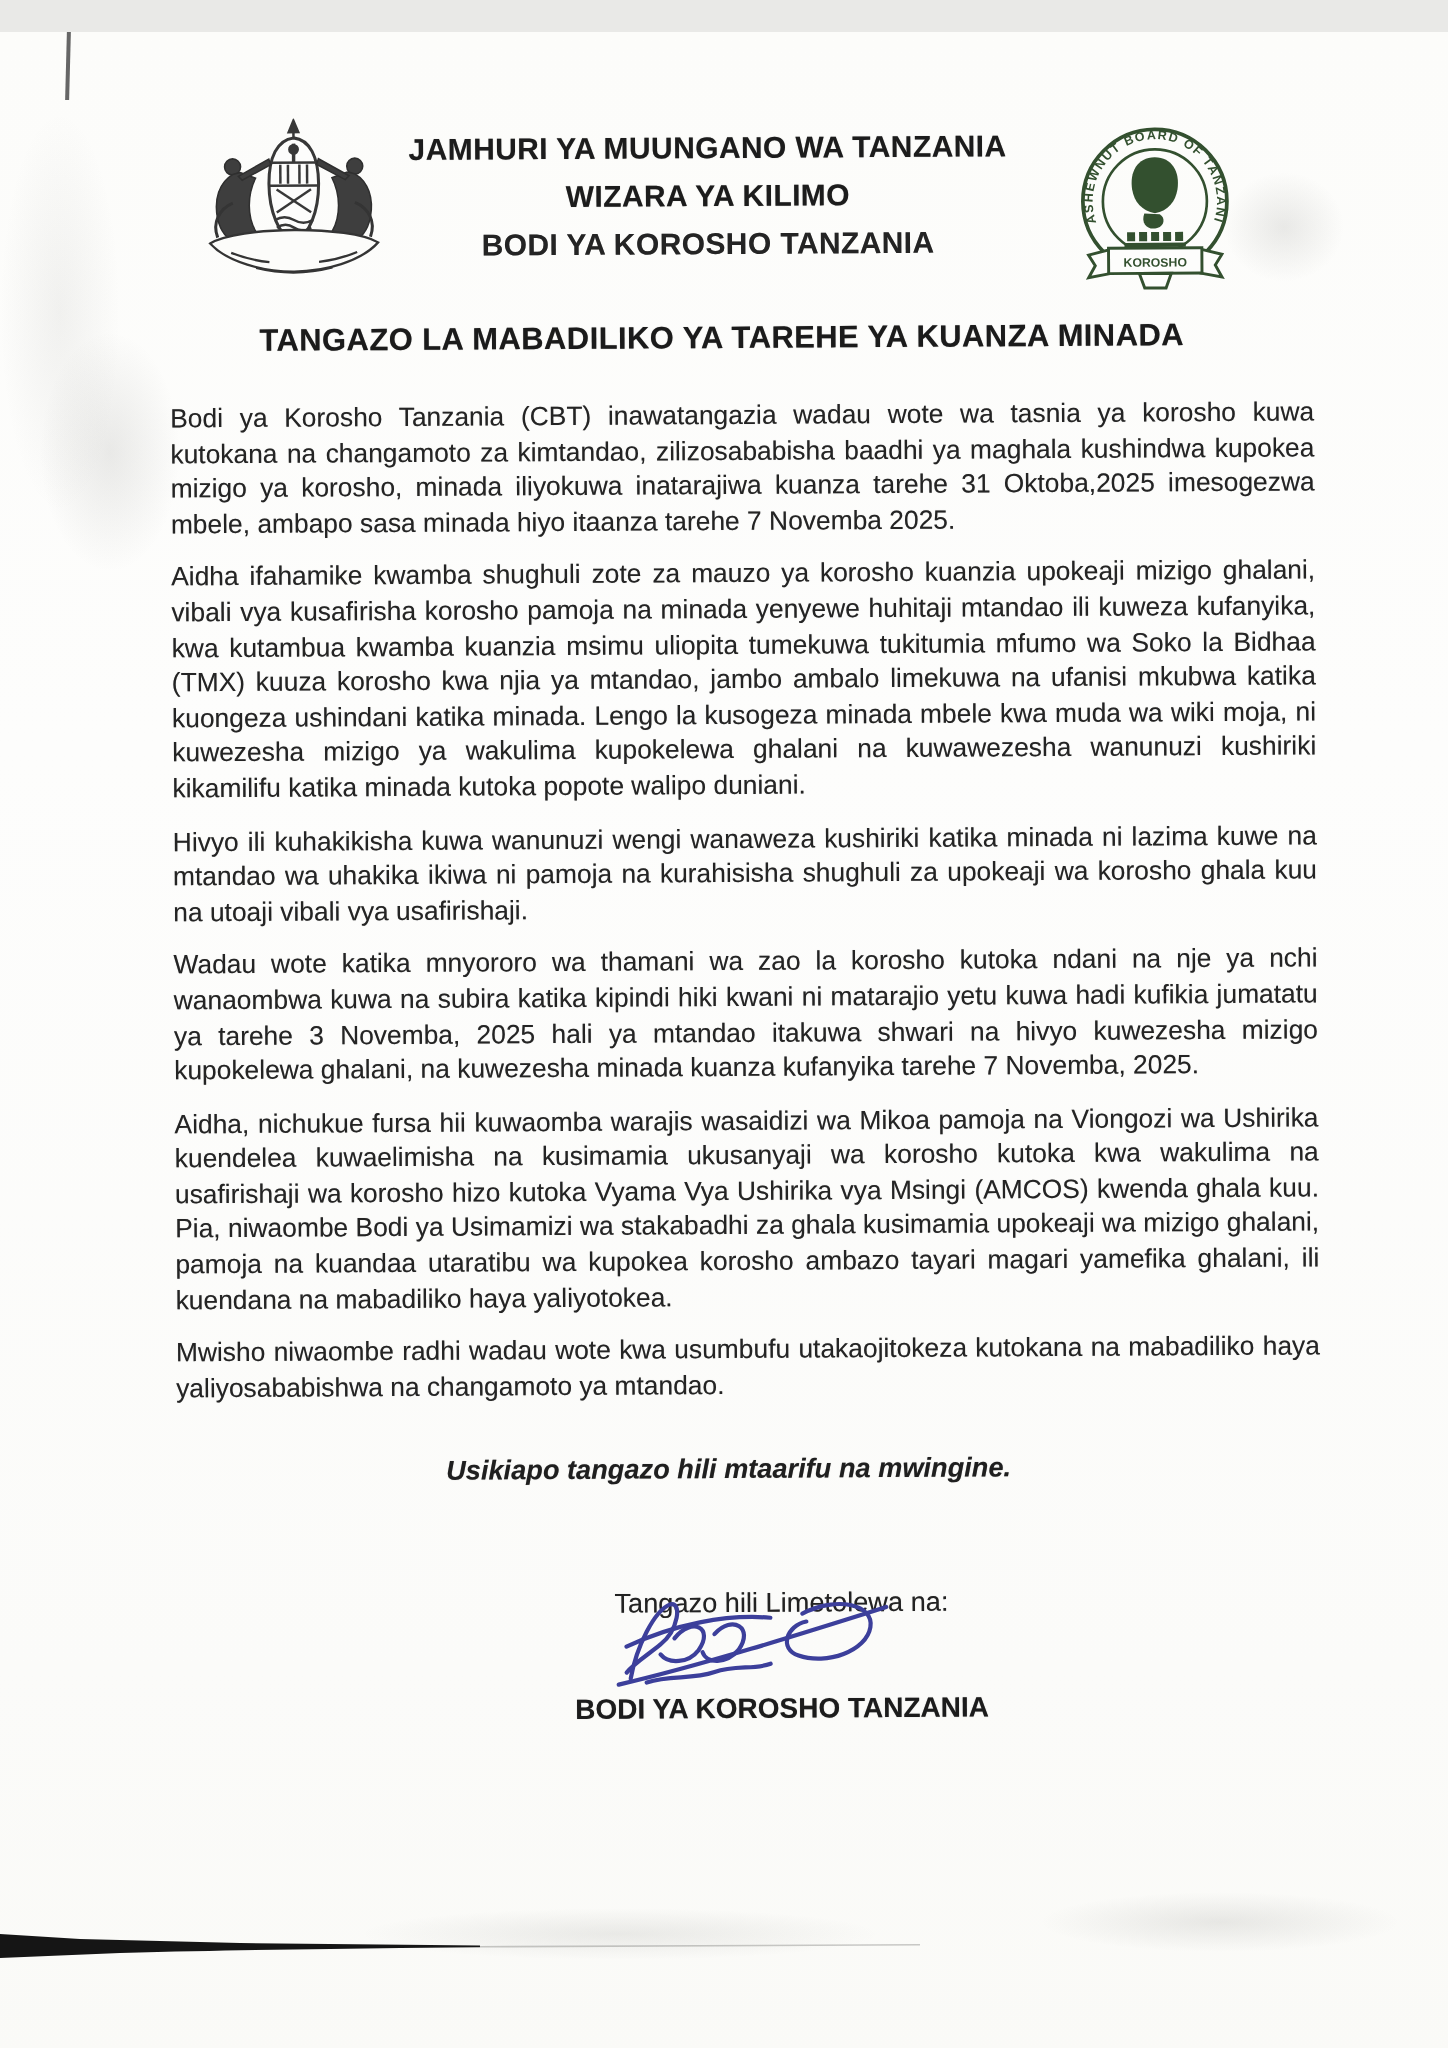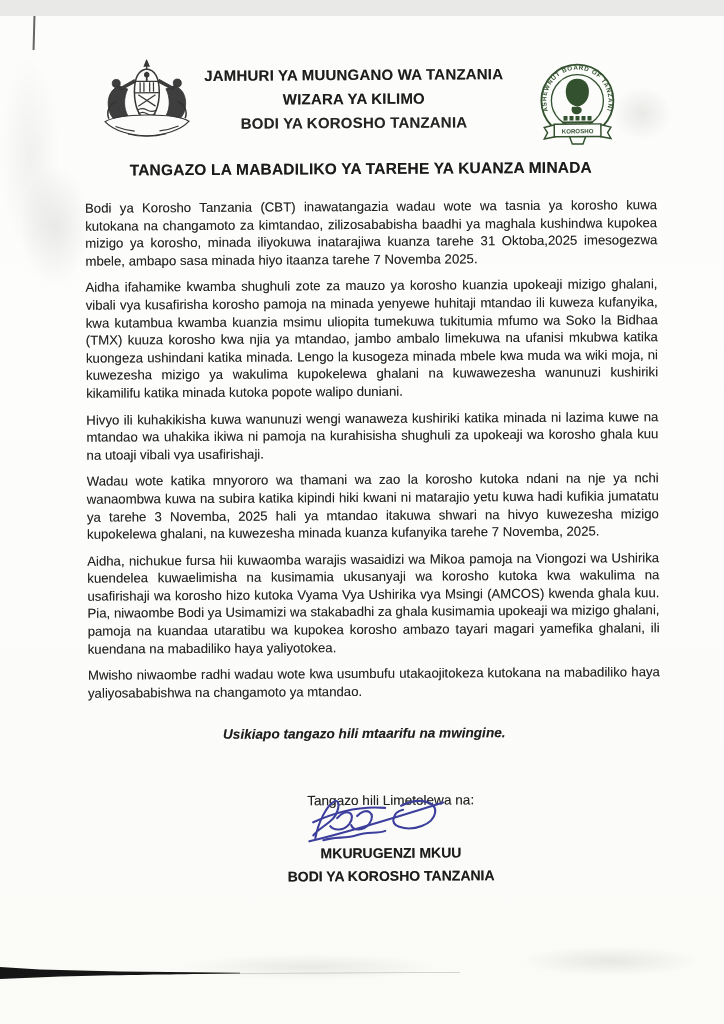--- a/index.html
+++ b/index.html
@@ -244,21 +244,20 @@
               <path d="M12,28 C36,17 62,12 84,14"></path>
               <path d="M36,24 C45,13 56,19 48,30 C43,36.5 33,37 29,32"></path>
               <path d="M56,22 C65,12 76,19 68,30 C62,37 52,37 50,31"></path>
               <path d="M100,12 C118,3 136,8 134,19 C132,31 112,38 98,33 C88,29.5 92,18 102,16"></path>
               <path d="M8,47 C48,38 100,22 142,9"></path>
               <path d="M22,46 C34,42 44,45 56,41 C66,37.5 76,40 84,37"></path>
             </g>
           </svg>
         </div>
 
-        <div class="sig-title">MKURUGENZI MKUU</div>
         <div class="sig-org">BODI YA KOROSHO TANZANIA</div>
       </div>
     </div>
 
   </div>
 
   <div class="artifact-topline"></div>
   <div class="artifact-bottom">
     <svg width="470" height="20" viewBox="0 0 470 20">
       <path d="M0,3 L0,15 L60,12.5 C120,11 160,10.5 200,10 L240,9.6 L240,8.8 L120,7.5 L40,5.5 Z" fill="#151515"></path>

